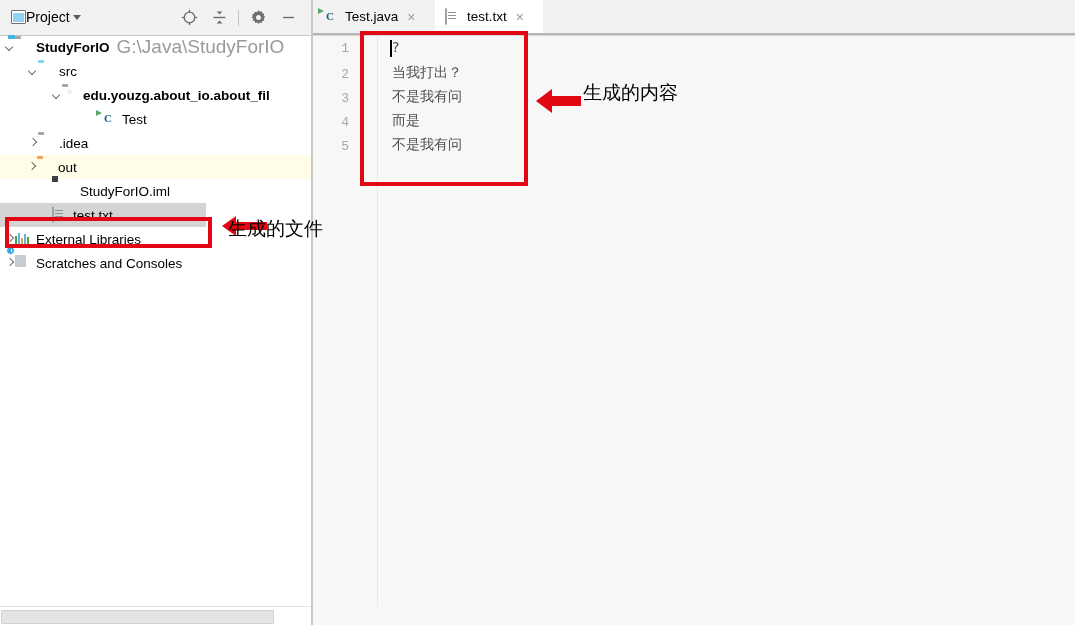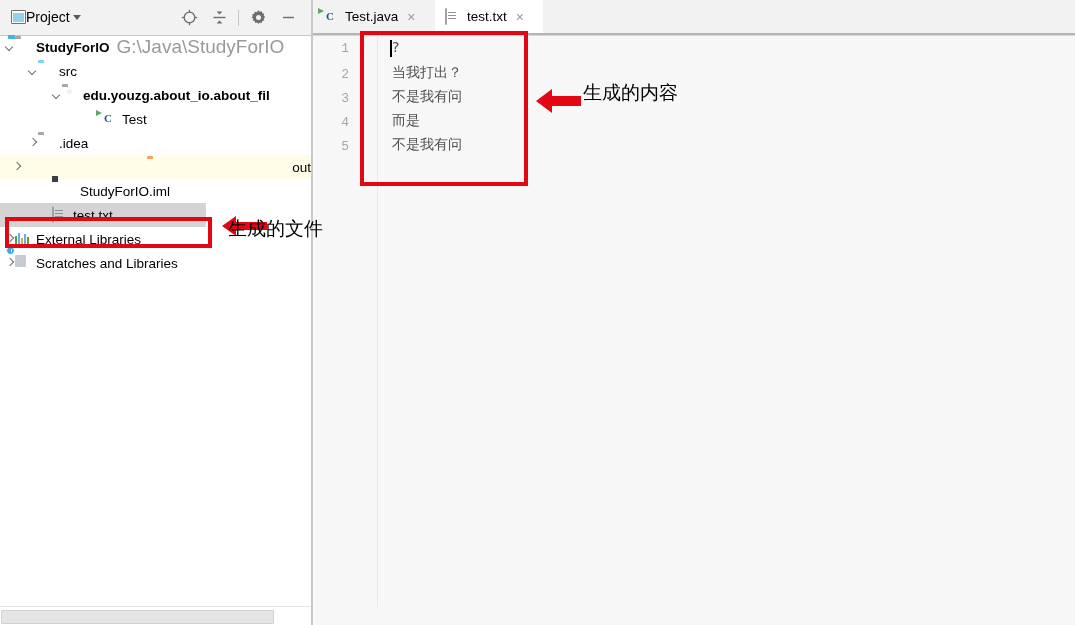--- a/index.html
+++ b/index.html
@@ -164,21 +164,21 @@
         <span class="ico"><span class="i-class"><span class="c">C</span><span class="run"></span></span></span>
         <span class="lbl">Test</span>
       </div>
 
       <div class="row" style="padding-left:27px;">
         <span class="arrow right"></span>
         <span class="ico"><span class="f-gray"></span></span>
         <span class="lbl">.idea</span>
       </div>
 
-      <div class="row excluded" style="padding-left:11px;justify-content:space-between;">
+      <div class="row excluded" style="padding-left:26px;">
         <span class="arrow right"></span>
         <span class="ico"><span class="f-out"></span></span>
         <span class="lbl">out</span>
       </div>
 
       <div class="row" style="padding-left:59px;">
         <span class="ico"><span class="i-iml"></span></span>
         <span class="lbl">StudyForIO.iml</span>
       </div>
 
@@ -197,21 +197,21 @@
             <span style="height:13px;background:#6aaee0"></span>
             <span style="height:10px;background:#4f9c4f"></span>
           </span>
         </span>
         <span class="lbl">External Libraries</span>
       </div>
 
       <div class="row" style="padding-left:4px;">
         <span class="arrow right"></span>
         <span class="ico"><span class="i-scratch"><span class="pg"></span><span class="cl"></span></span></span>
-        <span class="lbl">Scratches and Libraries</span>
+        <span class="lbl">Scratches and Consoles</span>
       </div>
 
     </div>
 
     <div class="panel-hscroll">
       <div class="thumb"></div>
     </div>
   </div>
 
   <div class="panel-divider"></div>

